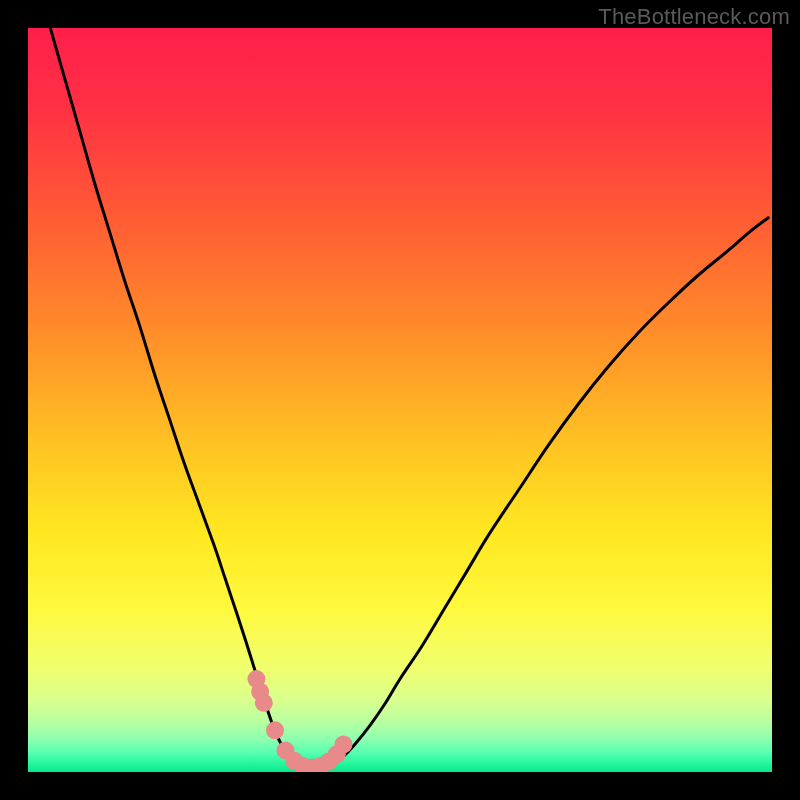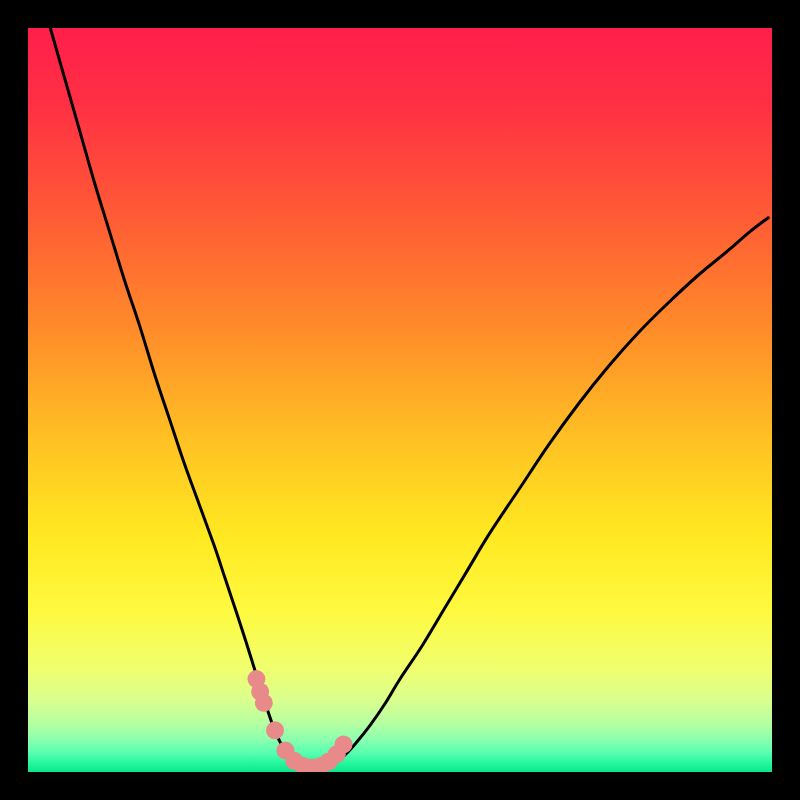--- a/index.html
+++ b/index.html
@@ -76,13 +76,14 @@
           <circle cx="266.35" cy="732.84" r="9" fill="#e88a8a"></circle>
           <circle cx="275.28" cy="738.05" r="9" fill="#e88a8a"></circle>
           <circle cx="284.21" cy="739.54" r="9" fill="#e88a8a"></circle>
           <circle cx="292.39" cy="738.05" r="9" fill="#e88a8a"></circle>
           <circle cx="300.58" cy="733.58" r="9" fill="#e88a8a"></circle>
           <circle cx="308.76" cy="726.14" r="9" fill="#e88a8a"></circle>
           <circle cx="315.46" cy="716.47" r="9" fill="#e88a8a"></circle>
         </g>
     </svg>
   </div>
+  <div class="watermark">TheBottleneck.com</div>
 </div>
 
 </body></html>

